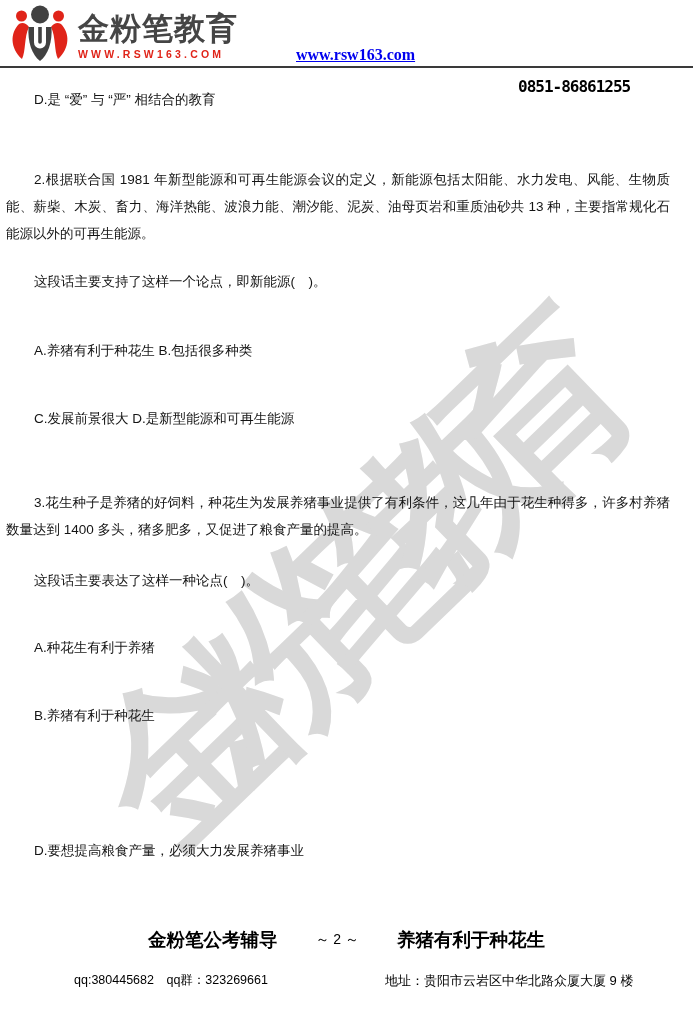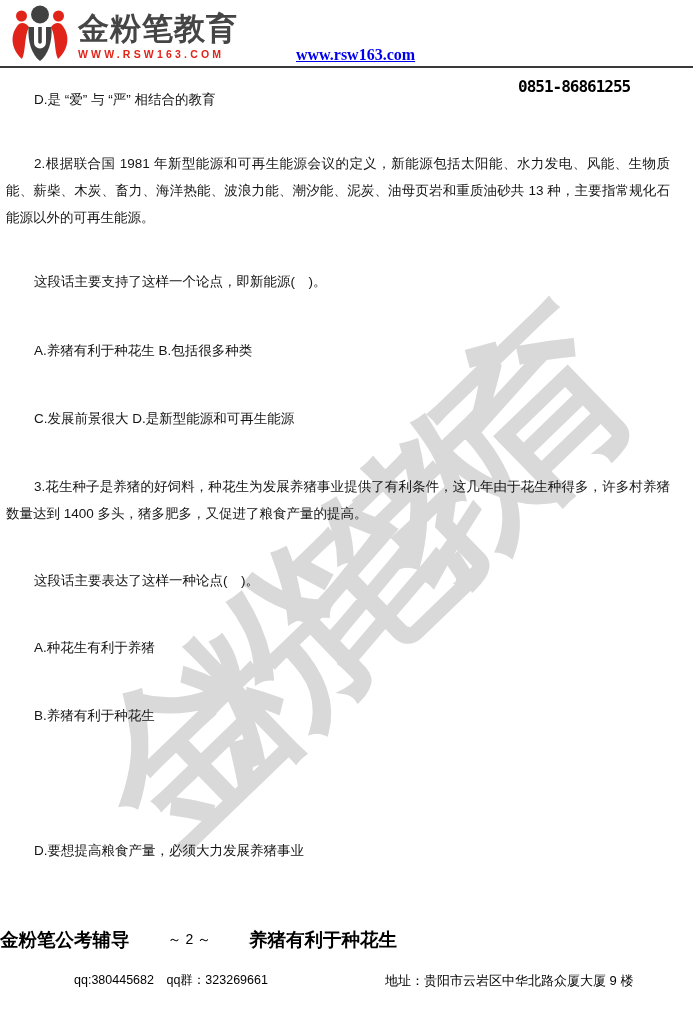--- a/index.html
+++ b/index.html
@@ -25,25 +25,25 @@
   .watermark {
     position:absolute; left:50%; top:598px; z-index:0;
     transform:translate(-50%,-50%) rotate(-44deg);
     font-size:175px; font-weight:bold; letter-spacing:-52px;
     color:#d9d9d9; white-space:nowrap; user-select:none; pointer-events:none;
   }
 
   
   .ln { position:absolute; margin:0; font-size:13.5px; line-height:27px; z-index:1; }
   .opt { left:34px; right:6px; }
-  .para { left:6px; right:23px; text-align:justify; text-indent:28px; }
+  .para { left:6px; right:23px; text-align:justify; text-indent:28px;margin-top:16px; }
 
   
   .footer-line { position:absolute; top:927px; left:0; right:0; z-index:1;
-                 display:flex; align-items:center; gap:38px; }
+                 display:flex; justify-content:center; align-items:center; gap:38px; }
   .footer-brand { font-size:18.5px; font-weight:bold; color:#000; }
   .footer-page { font-size:14px; color:#000; }
   .bottom-info { position:absolute; top:972px; left:0; right:0; height:20px; z-index:1; }
   .qq-info { position:absolute; left:74px; top:0; font-size:12.5px; color:#000; }
   .address { position:absolute; left:385px; top:0; font-size:13px; color:#000; }
 </style>
 </head>
 <body>
 
 <div class="page">

